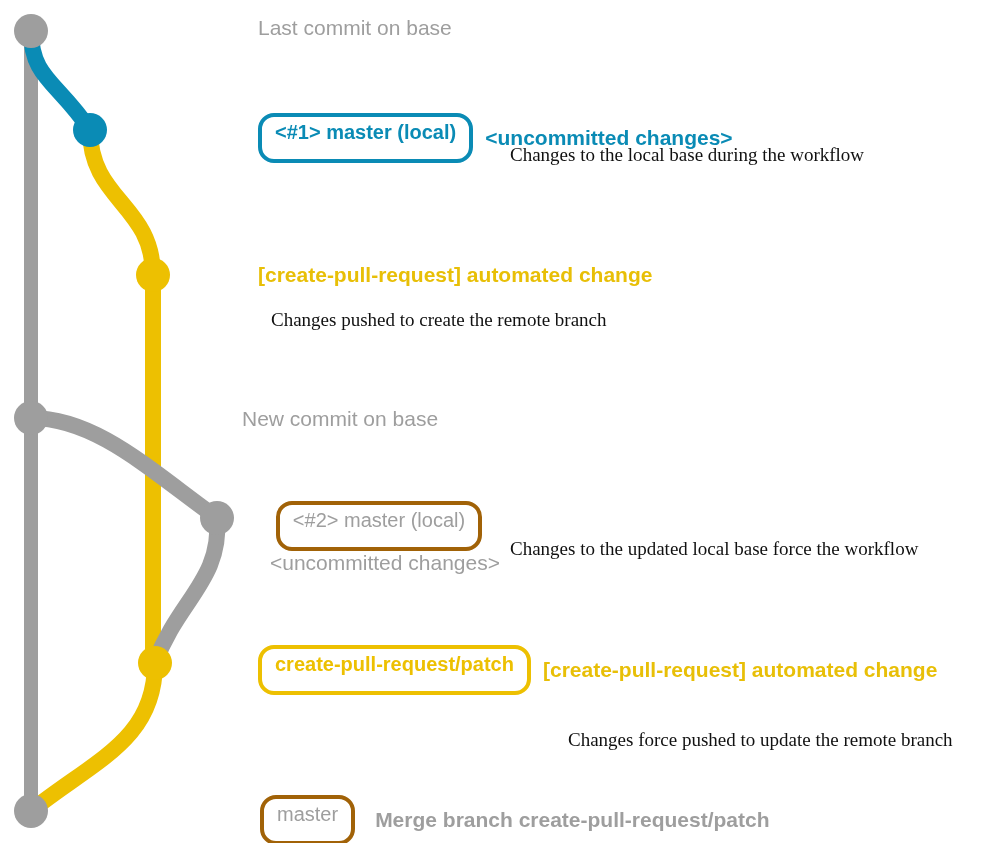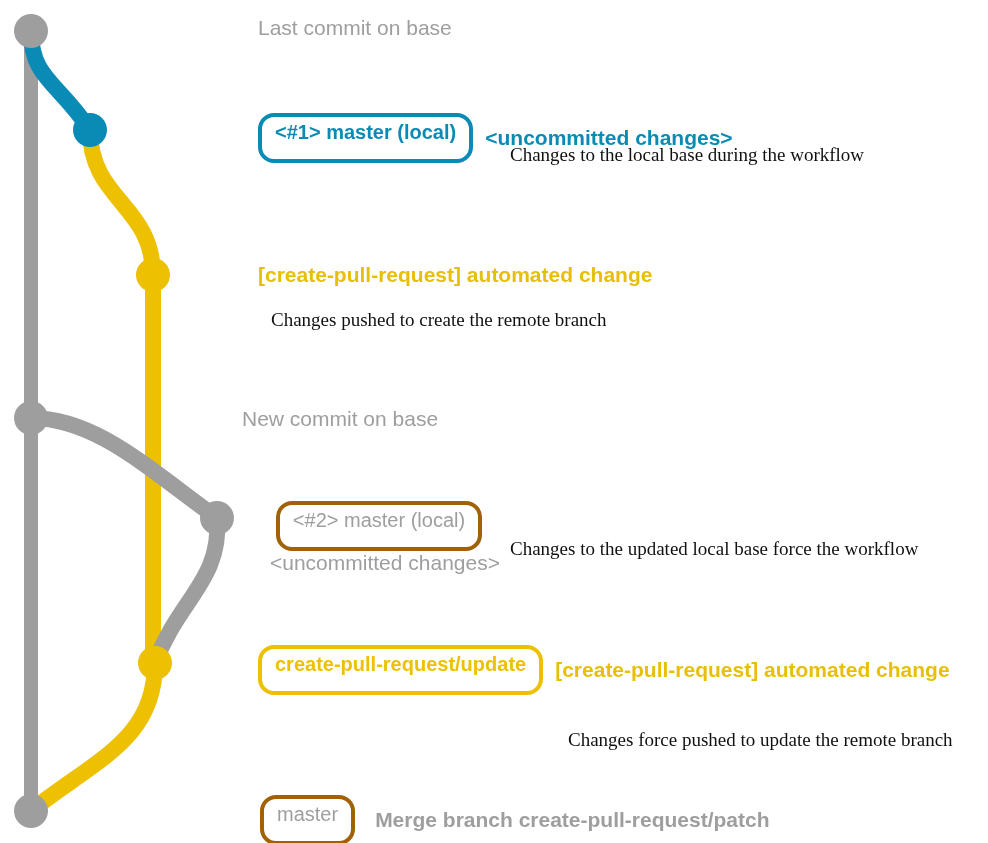--- a/index.html
+++ b/index.html
@@ -131,21 +131,21 @@
     <span class="headline plain">New commit on base</span>
   </div>
 
   <div class="anno" style="left:258px; top:501px;flex-direction:column;">
     <span class="pill">&lt;#2&gt; master (local)</span>
     <span class="headline plain gap-12">&lt;uncommitted changes&gt;</span>
   </div>
   <div class="subline" style="left:510px; top:538px;">Changes to the updated local base force the workflow</div>
 
   <div class="anno" style="left:258px; top:645px;">
-    <span class="pill gold">create-pull-request/update</span>
+    <span class="pill gold">create-pull-request/patch</span>
     <span class="headline gold gap-12">[create-pull-request] automated change</span>
   </div>
   <div class="subline" style="left:568px; top:685px;margin-top:44px;">Changes force pushed to update the remote branch</div>
 
   <div class="anno" style="left:260px; top:795px;">
     <span class="pill">master</span>
     <span class="headline plain gap-9">Merge branch create-pull-request/patch</span>
   </div>
 
 </div>

